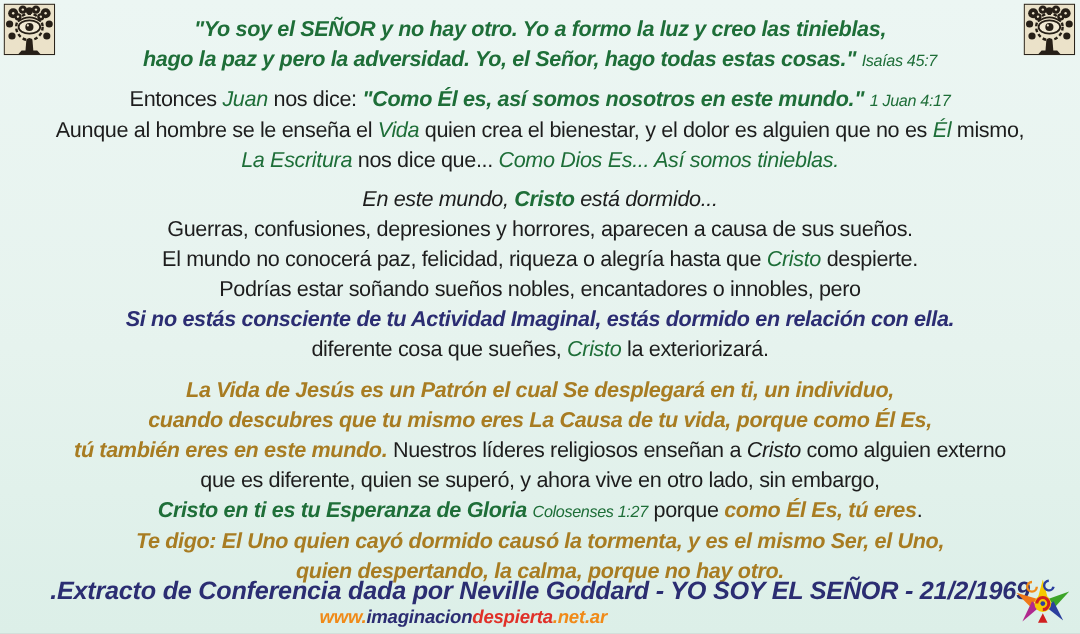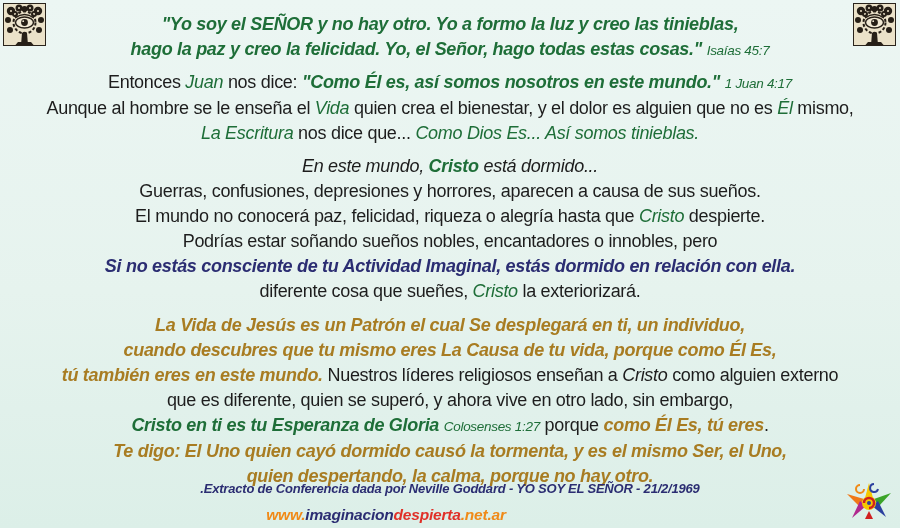--- a/index.html
+++ b/index.html
@@ -20,21 +20,21 @@
   .seg-ki {color:#1d1d1d;font-style:italic;font-weight:400;}
   .seg-kbi{color:#1d1d1d;font-style:italic;font-weight:400;}
   .seg-g  {color:#1e6e38;font-style:italic;font-weight:700;}
   .seg-gi {color:#1e6e38;font-style:italic;font-weight:400;}
   .seg-gs {color:#1e6e38;font-style:italic;font-weight:400;font-size:13.5px;}
   .seg-n  {color:#2b2d72;font-style:italic;font-weight:700;}
   .seg-b  {color:#a87c22;font-style:italic;font-weight:700;}
   
   .credit{
     position:absolute;top:481px;left:0;width:900px;text-align:center;
-    color:#2b2d72;font-style:italic;font-weight:600;font-size:13px;letter-spacing:-0.2px;
+    color:#2b2d72;font-style:italic;font-weight:600;font-size:21px;letter-spacing:-0.2px;
   }
   .url{
     position:absolute;top:506px;left:0;width:772px;text-align:center;
     font-style:italic;font-weight:700;font-size:15.5px;letter-spacing:-0.2px;cursor:pointer;
   }
   .u-orange{color:#f08a18;}
   .u-navy{color:#2b2d72;}
   .u-red{color:#e03028;}
   
   .logo{
@@ -119,21 +119,21 @@
       <ellipse cx="21.5" cy="19.5" rx="9" ry="5.5" fill="#f1e9d4" stroke="#261f17" stroke-width="1.5"></ellipse>
       <circle cx="21.5" cy="19.5" r="3.4" fill="#261f17"></circle>
       <circle cx="20.2" cy="18.2" r="0.9" fill="#f1e9d4"></circle>
       <path d="M18 42 L19 30 Q21.5 27.5 24 30 L25 42 Z" fill="#261f17"></path>
       <path d="M12 42.5 L31 42.5 L28 39 L15 39 Z" fill="#261f17"></path>
     </svg>
   </div>
 
   <div class="body" id="body-lines">
       <div class="line" style="margin-top: 6px;"><span class="seg seg-g">"Yo soy el SEÑOR y no hay otro. Yo a formo la luz y creo las tinieblas,</span></div>
-      <div class="line"><span class="seg seg-g">hago la paz y creo la felicidad. Yo, el Señor, hago todas estas cosas." </span><span class="seg seg-gs">Isaías 45:7</span></div>
+      <div class="line"><span class="seg seg-g">hago la paz y pero la adversidad. Yo, el Señor, hago todas estas cosas." </span><span class="seg seg-gs">Isaías 45:7</span></div>
       <div class="line" style="margin-top: 7px;"><span class="seg seg-k">Entonces </span><span class="seg seg-gi">Juan</span><span class="seg seg-k"> nos dice: </span><span class="seg seg-g">"Como Él es, así somos nosotros en este mundo." </span><span class="seg seg-gs">1 Juan 4:17</span></div>
       <div class="line"><span class="seg seg-k">Aunque al hombre se le enseña el </span><span class="seg seg-gi">Vida</span><span class="seg seg-k"> quien crea el bienestar, y el dolor es alguien que no es </span><span class="seg seg-gi">Él</span><span class="seg seg-k"> mismo,</span></div>
       <div class="line"><span class="seg seg-gi">La Escritura</span><span class="seg seg-k"> nos dice que... </span><span class="seg seg-gi">Como Dios Es... Así somos tinieblas.</span></div>
       <div class="line" style="margin-top: 8px;"><span class="seg seg-kbi">En este mundo, </span><span class="seg seg-g">Cristo</span><span class="seg seg-kbi"> está dormido...</span></div>
       <div class="line"><span class="seg seg-k">Guerras, confusiones, depresiones y horrores, aparecen a causa de sus sueños.</span></div>
       <div class="line"><span class="seg seg-k">El mundo no conocerá paz, felicidad, riqueza o alegría hasta que </span><span class="seg seg-gi">Cristo</span><span class="seg seg-k"> despierte.</span></div>
       <div class="line"><span class="seg seg-k">Podrías estar soñando sueños nobles, encantadores o innobles, pero</span></div>
       <div class="line"><span class="seg seg-n">Si no estás consciente de tu Actividad Imaginal, estás dormido en relación con ella.</span></div>
       <div class="line"><span class="seg seg-k">diferente cosa que sueñes, </span><span class="seg seg-gi">Cristo</span><span class="seg seg-k"> la exteriorizará.</span></div>
       <div class="line" style="margin-top: 9px;"><span class="seg seg-b">La Vida de Jesús es un Patrón el cual Se desplegará en ti, un individuo,</span></div>

